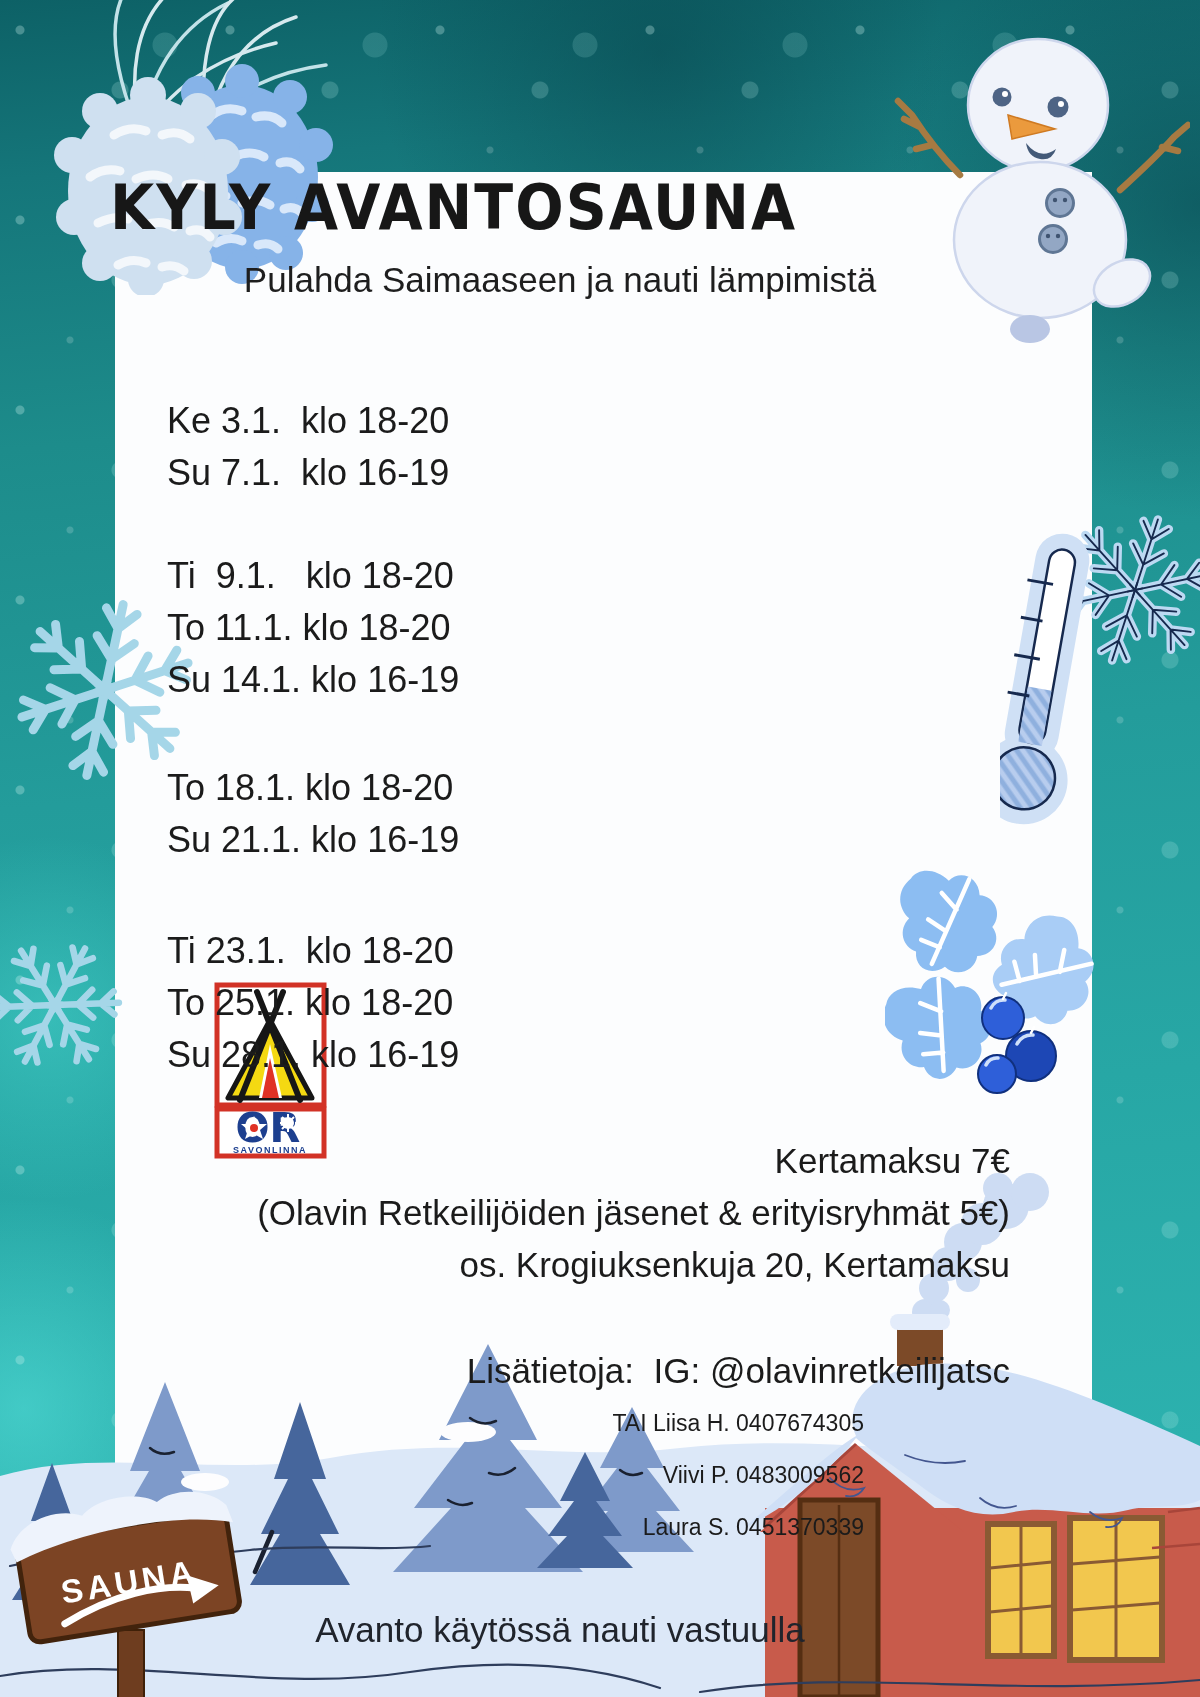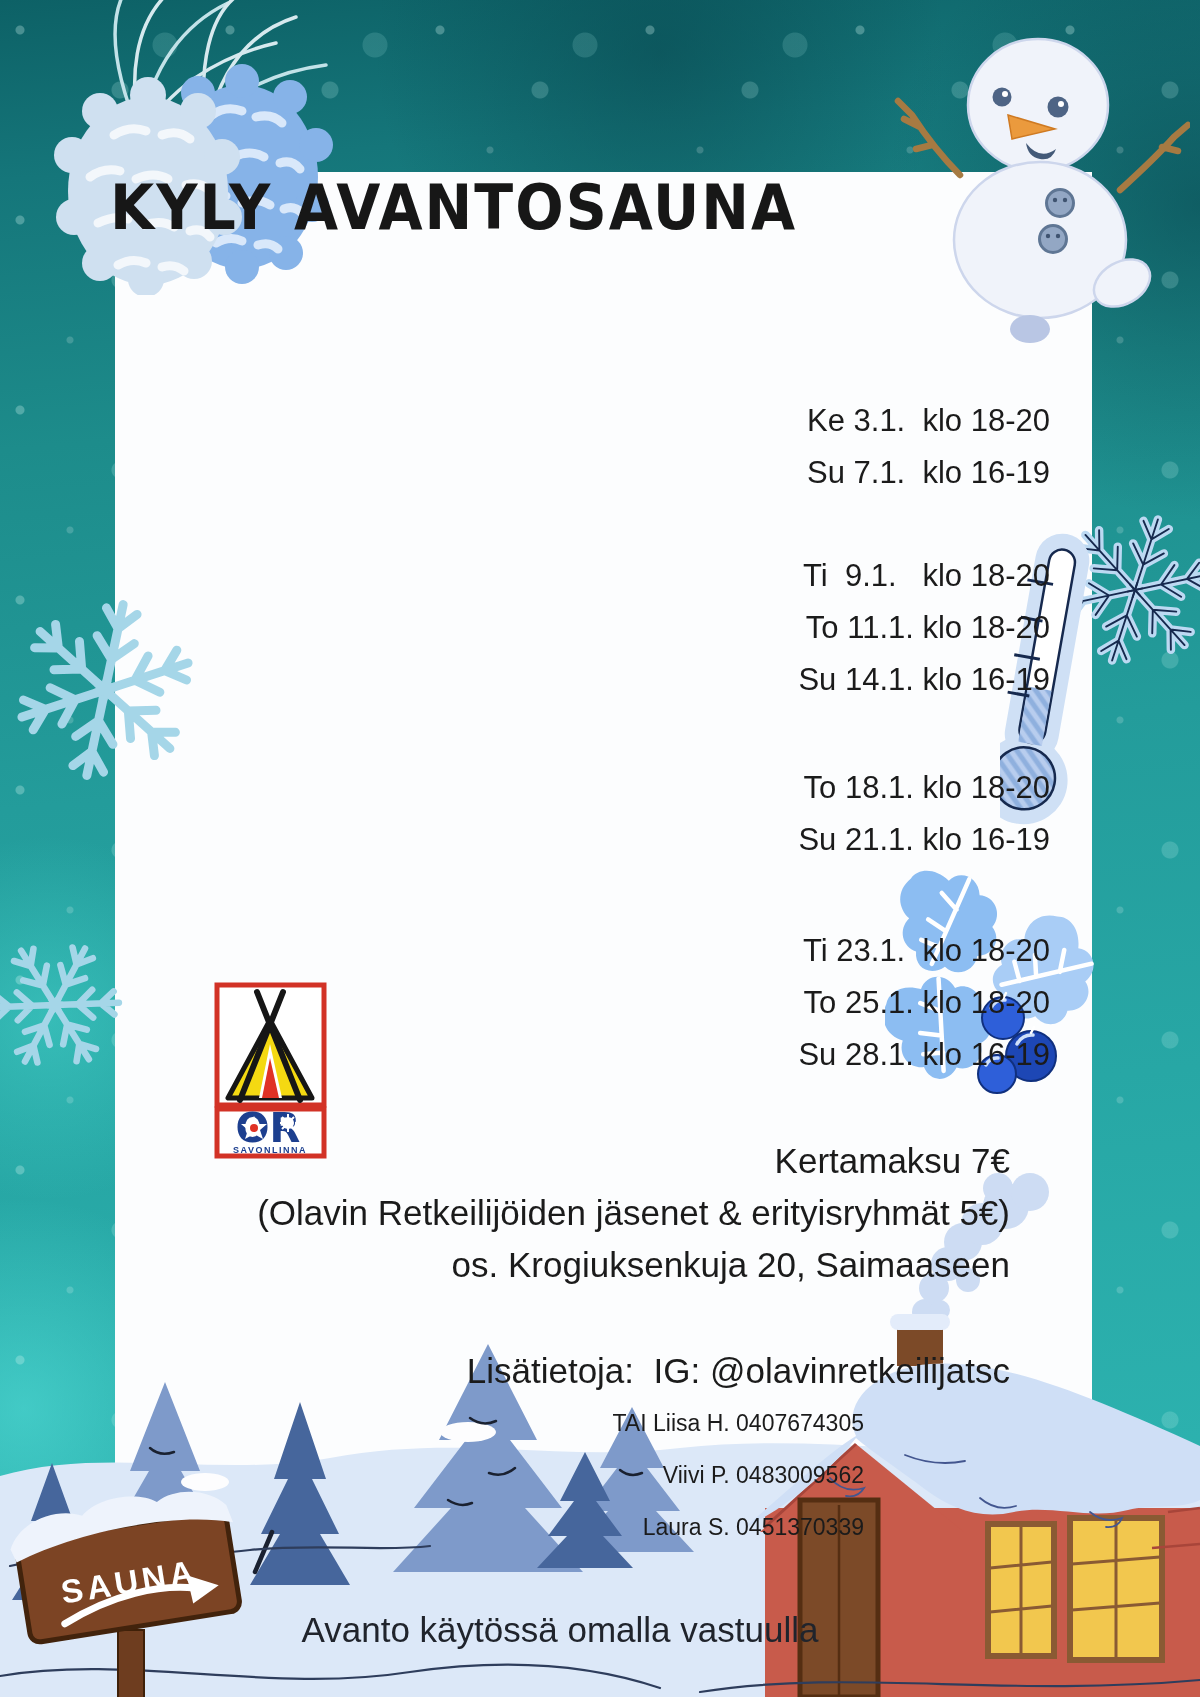--- a/index.html
+++ b/index.html
@@ -22,21 +22,21 @@
   .decor{position:absolute;z-index:2;}
   .scene{position:absolute;left:0;top:1140px;z-index:3;}
   .sign-svg{position:absolute;left:0;top:1385px;z-index:3;}
   .textwrap{position:absolute;left:110px;top:0;width:900px;height:1697px;z-index:4;pointer-events:none;}
   .tline{position:absolute;left:0;width:100%;text-align:right;color:#1b1b1b;font-size:35px;line-height:52px;}
   .pre{white-space:pre;}
   .title{position:absolute;left:0;top:171px;width:100%;text-align:left;}
   .title span{display:inline-block;font-family:"DejaVu Sans","Liberation Sans",sans-serif;
     font-size:57px;font-weight:700;letter-spacing:2px;color:#171717;transform:scaleY(1.1);transform-origin:top center;}
   .subtitle{position:absolute;left:0;top:253px;width:100%;text-align:center;font-size:35px;line-height:53px;color:#1e1e1e;}
-  .sched{position:absolute;left:0;width:100%;text-align:right;font-size:31px;line-height:52px;color:#1b1b1b;transform:translateX(40px);}
+  .sched{position:absolute;left:17px;width:100%;text-align:left;font-size:36px;line-height:52px;color:#1b1b1b;transform:translateX(40px);}
   .contact-right{position:absolute;left:0;top:1397px;width:100%;text-align:right;padding-right:146px;box-sizing:border-box;font-size:23px;line-height:52px;color:#1b1b1b;}
   .disclaimer{position:absolute;left:0;top:1610px;width:100%;text-align:center;font-size:35px;color:#20242c;}
 </style>
 </head>
 <body>
 
 <div class="page">
 
   <svg width="0" height="0" style="position:absolute" aria-hidden="true">
     <defs>
@@ -283,20 +283,21 @@
       <path d="M16,146 C30,118 70,112 92,124 C110,108 150,108 168,122 C190,110 222,118 236,136 L240,154 C180,134 80,140 20,160 Z" fill="#eef3fc"></path>
       <text x="128" y="208" text-anchor="middle" fill="#ffffff" font-family="Liberation Sans" font-size="33" font-weight="bold" letter-spacing="4">SAUNA</text>
       <path d="M58,228 C110,206 158,204 192,213" stroke="#ffffff" stroke-width="7" fill="none" stroke-linecap="round"></path>
       <polygon points="186,199 216,214 188,228" fill="#ffffff"></polygon>
     </g>
   </svg>
 
   <div class="textwrap">
     <div class="title"><span>KYLY AVANTOSAUNA</span></div>
     <div class="subtitle">
+      <div>Pulahda Saimaaseen ja nauti lämpimistä</div>
     </div>
 
     <div class="sched" style="top:395px">
       <div class="pre">Ke 3.1.  klo 18-20</div>
       <div class="pre">Su 7.1.  klo 16-19</div>
     </div>
     <div class="sched" style="top:550px">
       <div class="pre">Ti  9.1.   klo 18-20</div>
       <div class="pre">To 11.1. klo 18-20</div>
       <div class="pre">Su 14.1. klo 16-19</div>
@@ -306,25 +307,25 @@
       <div class="pre">Su 21.1. klo 16-19</div>
     </div>
     <div class="sched" style="top:925px">
       <div class="pre">Ti 23.1.  klo 18-20</div>
       <div class="pre">To 25.1. klo 18-20</div>
       <div class="pre">Su 28.1. klo 16-19</div>
     </div>
 
     <div class="tline" style="top:1135px">Kertamaksu 7€</div>
     <div class="tline" style="top:1187px">(Olavin Retkeilijöiden jäsenet &amp; erityisryhmät 5€)</div>
-    <div class="tline" style="top:1239px">os. Krogiuksenkuja 20, Saimaaseen</div>
+    <div class="tline" style="top:1239px">os. Krogiuksenkuja 20, Kertamaksu</div>
 
     <div class="tline pre" style="top:1345px">Lisätietoja:  IG: @olavinretkeilijatsc</div>
     <div class="contact-right">
       <div>TAI Liisa H. 0407674305</div>
       <div>Viivi P. 0483009562</div>
       <div>Laura S. 0451370339</div>
     </div>
 
-    <div class="disclaimer">Avanto käytössä omalla vastuulla</div>
+    <div class="disclaimer">Avanto käytössä nauti vastuulla</div>
   </div>
 
 </div>
 
 </body></html>

